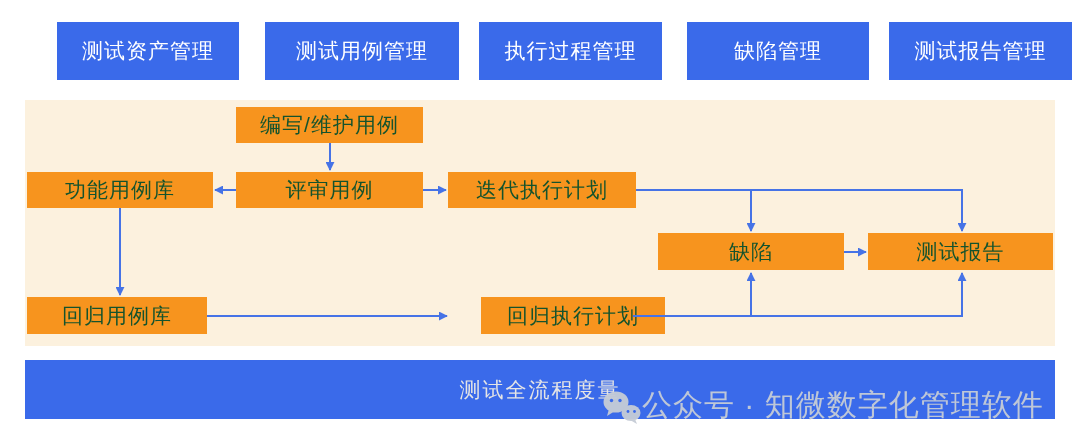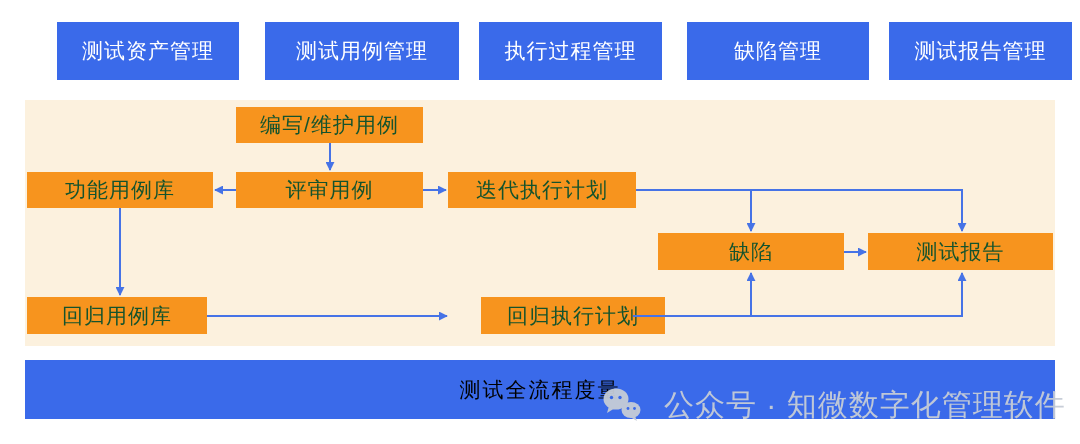--- a/index.html
+++ b/index.html
@@ -20,27 +20,27 @@
   .node{
     position:absolute;background:var(--orange,#F7941E);color:#14532d;
     display:flex;align-items:center;justify-content:center;
     font-size:21px;letter-spacing:1px;
   }
   .arrows{position:absolute;left:0;top:0;width:1080px;height:444px;pointer-events:none;}
   .arrows path{fill:none;stroke:var(--arrow,#4673E6);stroke-width:2;}
   .arrows .head{fill:var(--arrow,#4673E6);stroke:none;}
   .bottom-bar{
     position:absolute;left:25px;top:360px;width:1030px;height:59px;
-    background:var(--blue,#3A6AEA);color:#000000;
+    background:var(--blue,#3A6AEA);color:#e5e5e5;
     display:flex;align-items:center;justify-content:center;
     font-size:21px;letter-spacing:2px;
   }
   .watermark{
     position:absolute;left:602px;top:384px;height:42px;
-    display:flex;align-items:center;gap:22px;
+    display:flex;align-items:flex-end;gap:0;
     color:var(--watermark,#C6CCD6);opacity:.95;pointer-events:none;
   }
   .watermark .wm-text{font-size:30px;letter-spacing:1px;white-space:nowrap;}
 </style>
 </head>
 <body>
 
 <div class="canvas">
 
   <div class="tab" style="left:25px;width:182px;">测试资产管理</div>

